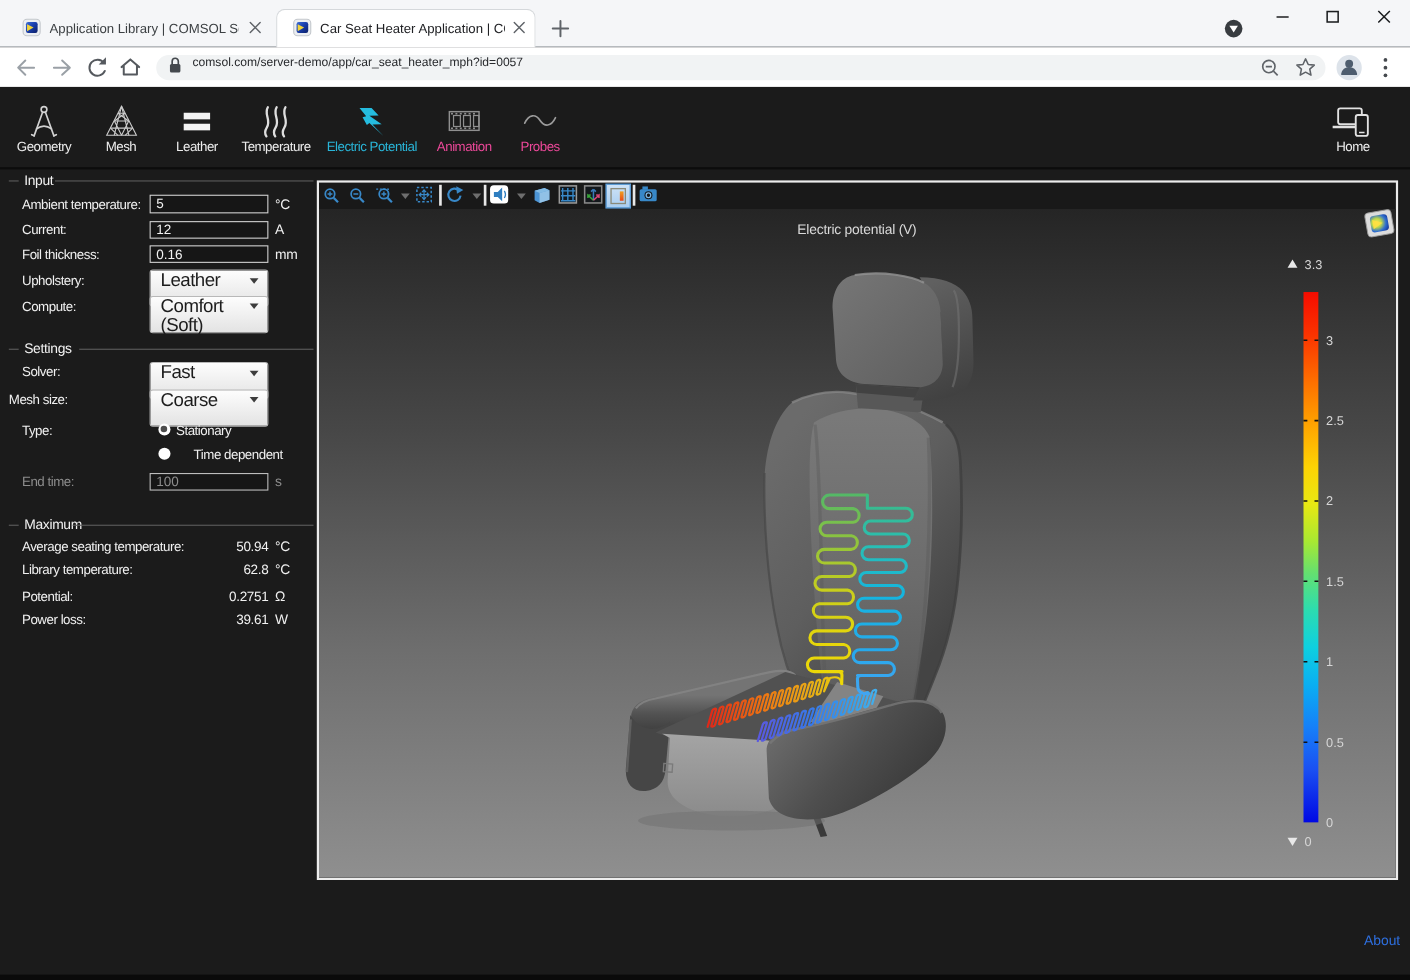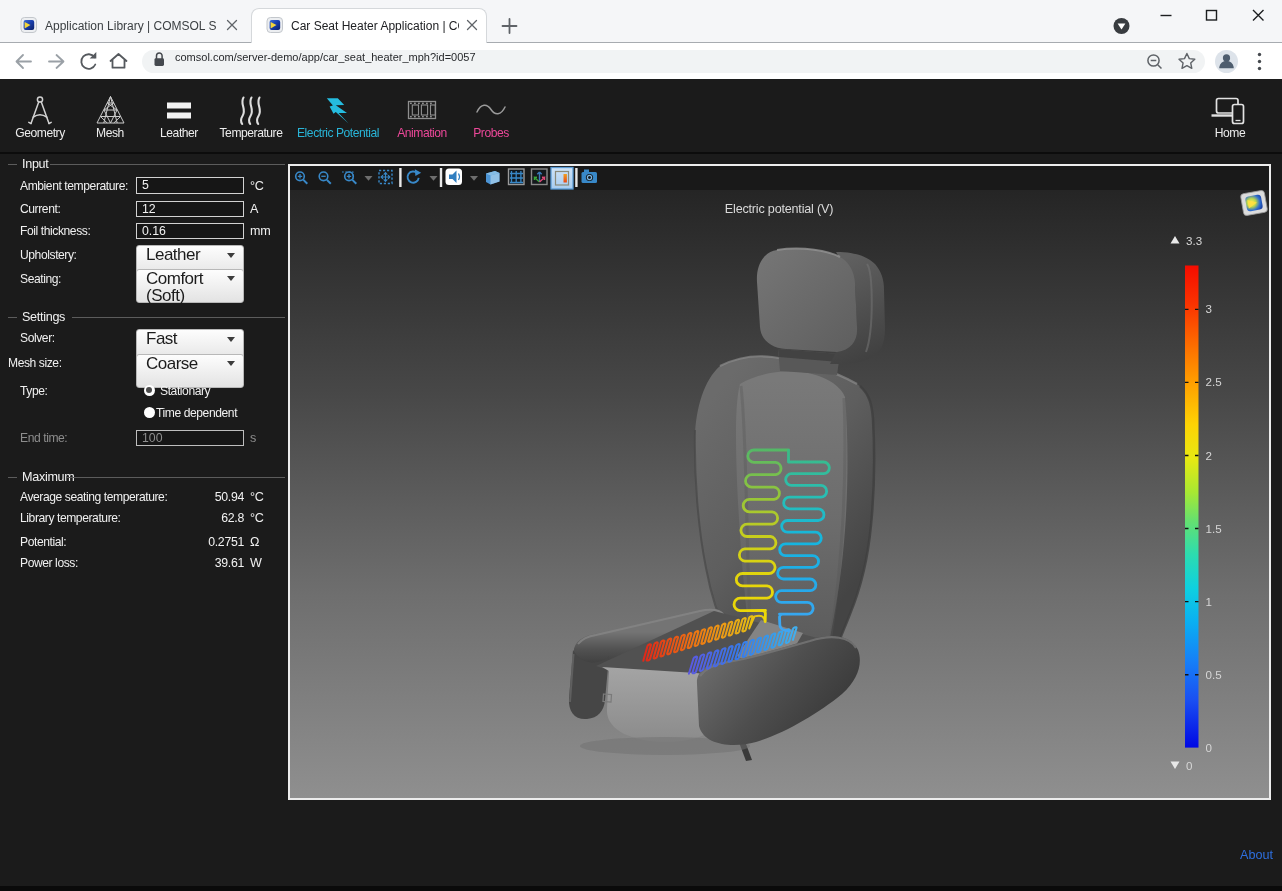--- a/index.html
+++ b/index.html
@@ -188,35 +188,35 @@
 <div class="tinput" style="top:177px">5</div>
 <div class="unit" style="top:179px">°C</div>
 <div class="plabel" style="left:20px;top:202px">Current:</div>
 <div class="tinput" style="top:200.5px">12</div>
 <div class="unit" style="top:202px">A</div>
 <div class="plabel" style="left:20px;top:224px">Foil thickness:</div>
 <div class="tinput" style="top:222.5px">0.16</div>
 <div class="unit" style="top:224px">mm</div>
 <div class="plabel" style="left:20px;top:248px">Upholstery:</div>
 <div class="dd" style="top:245px">Leather</div>
-<div class="plabel" style="left:20px;top:272px">Seating:</div>
+<div class="plabel" style="left:20px;top:272px">Compute:</div>
 <div class="dd" style="top:268.5px">Comfort (Soft)</div>
 
 <div class="legend" style="left:22px;top:310px">Settings</div>
 <div class="lline" style="left:8px;top:317px;width:9px"></div>
 <div class="lline" style="left:72px;top:317px;width:213px"></div>
 <div class="plabel" style="left:20px;top:331px">Solver:</div>
 <div class="dd" style="top:329px">Fast</div>
 <div class="plabel" style="left:8px;top:356px">Mesh size:</div>
 <div class="dd" style="top:353.5px">Coarse</div>
 <div class="plabel" style="left:20px;top:384px">Type:</div>
 <div class="radio sel" style="left:143.5px;top:384.5px"></div>
 <div class="plabel" style="left:160px;top:384px">Stationary</div>
 <div class="radio" style="left:143.5px;top:406.5px"></div>
-<div class="plabel" style="left:156px;top:406px">Time dependent</div>
+<div class="plabel" style="left:176px;top:406px">Time dependent</div>
 <div class="plabel dim" style="left:20px;top:431px">End time:</div>
 <div class="tinput dim" style="top:429.5px">100</div>
 <div class="unit dim" style="top:431px">s</div>
 
 <div class="legend" style="left:22px;top:470px">Maximum</div>
 <div class="lline" style="left:8px;top:477px;width:9px"></div>
 <div class="lline" style="left:66px;top:477px;width:219px"></div>
 <div class="plabel" style="left:20px;top:490px">Average seating temperature:</div>
 <div class="rval" style="top:490px">50.94</div>
 <div class="unit" style="top:490px">°C</div>

